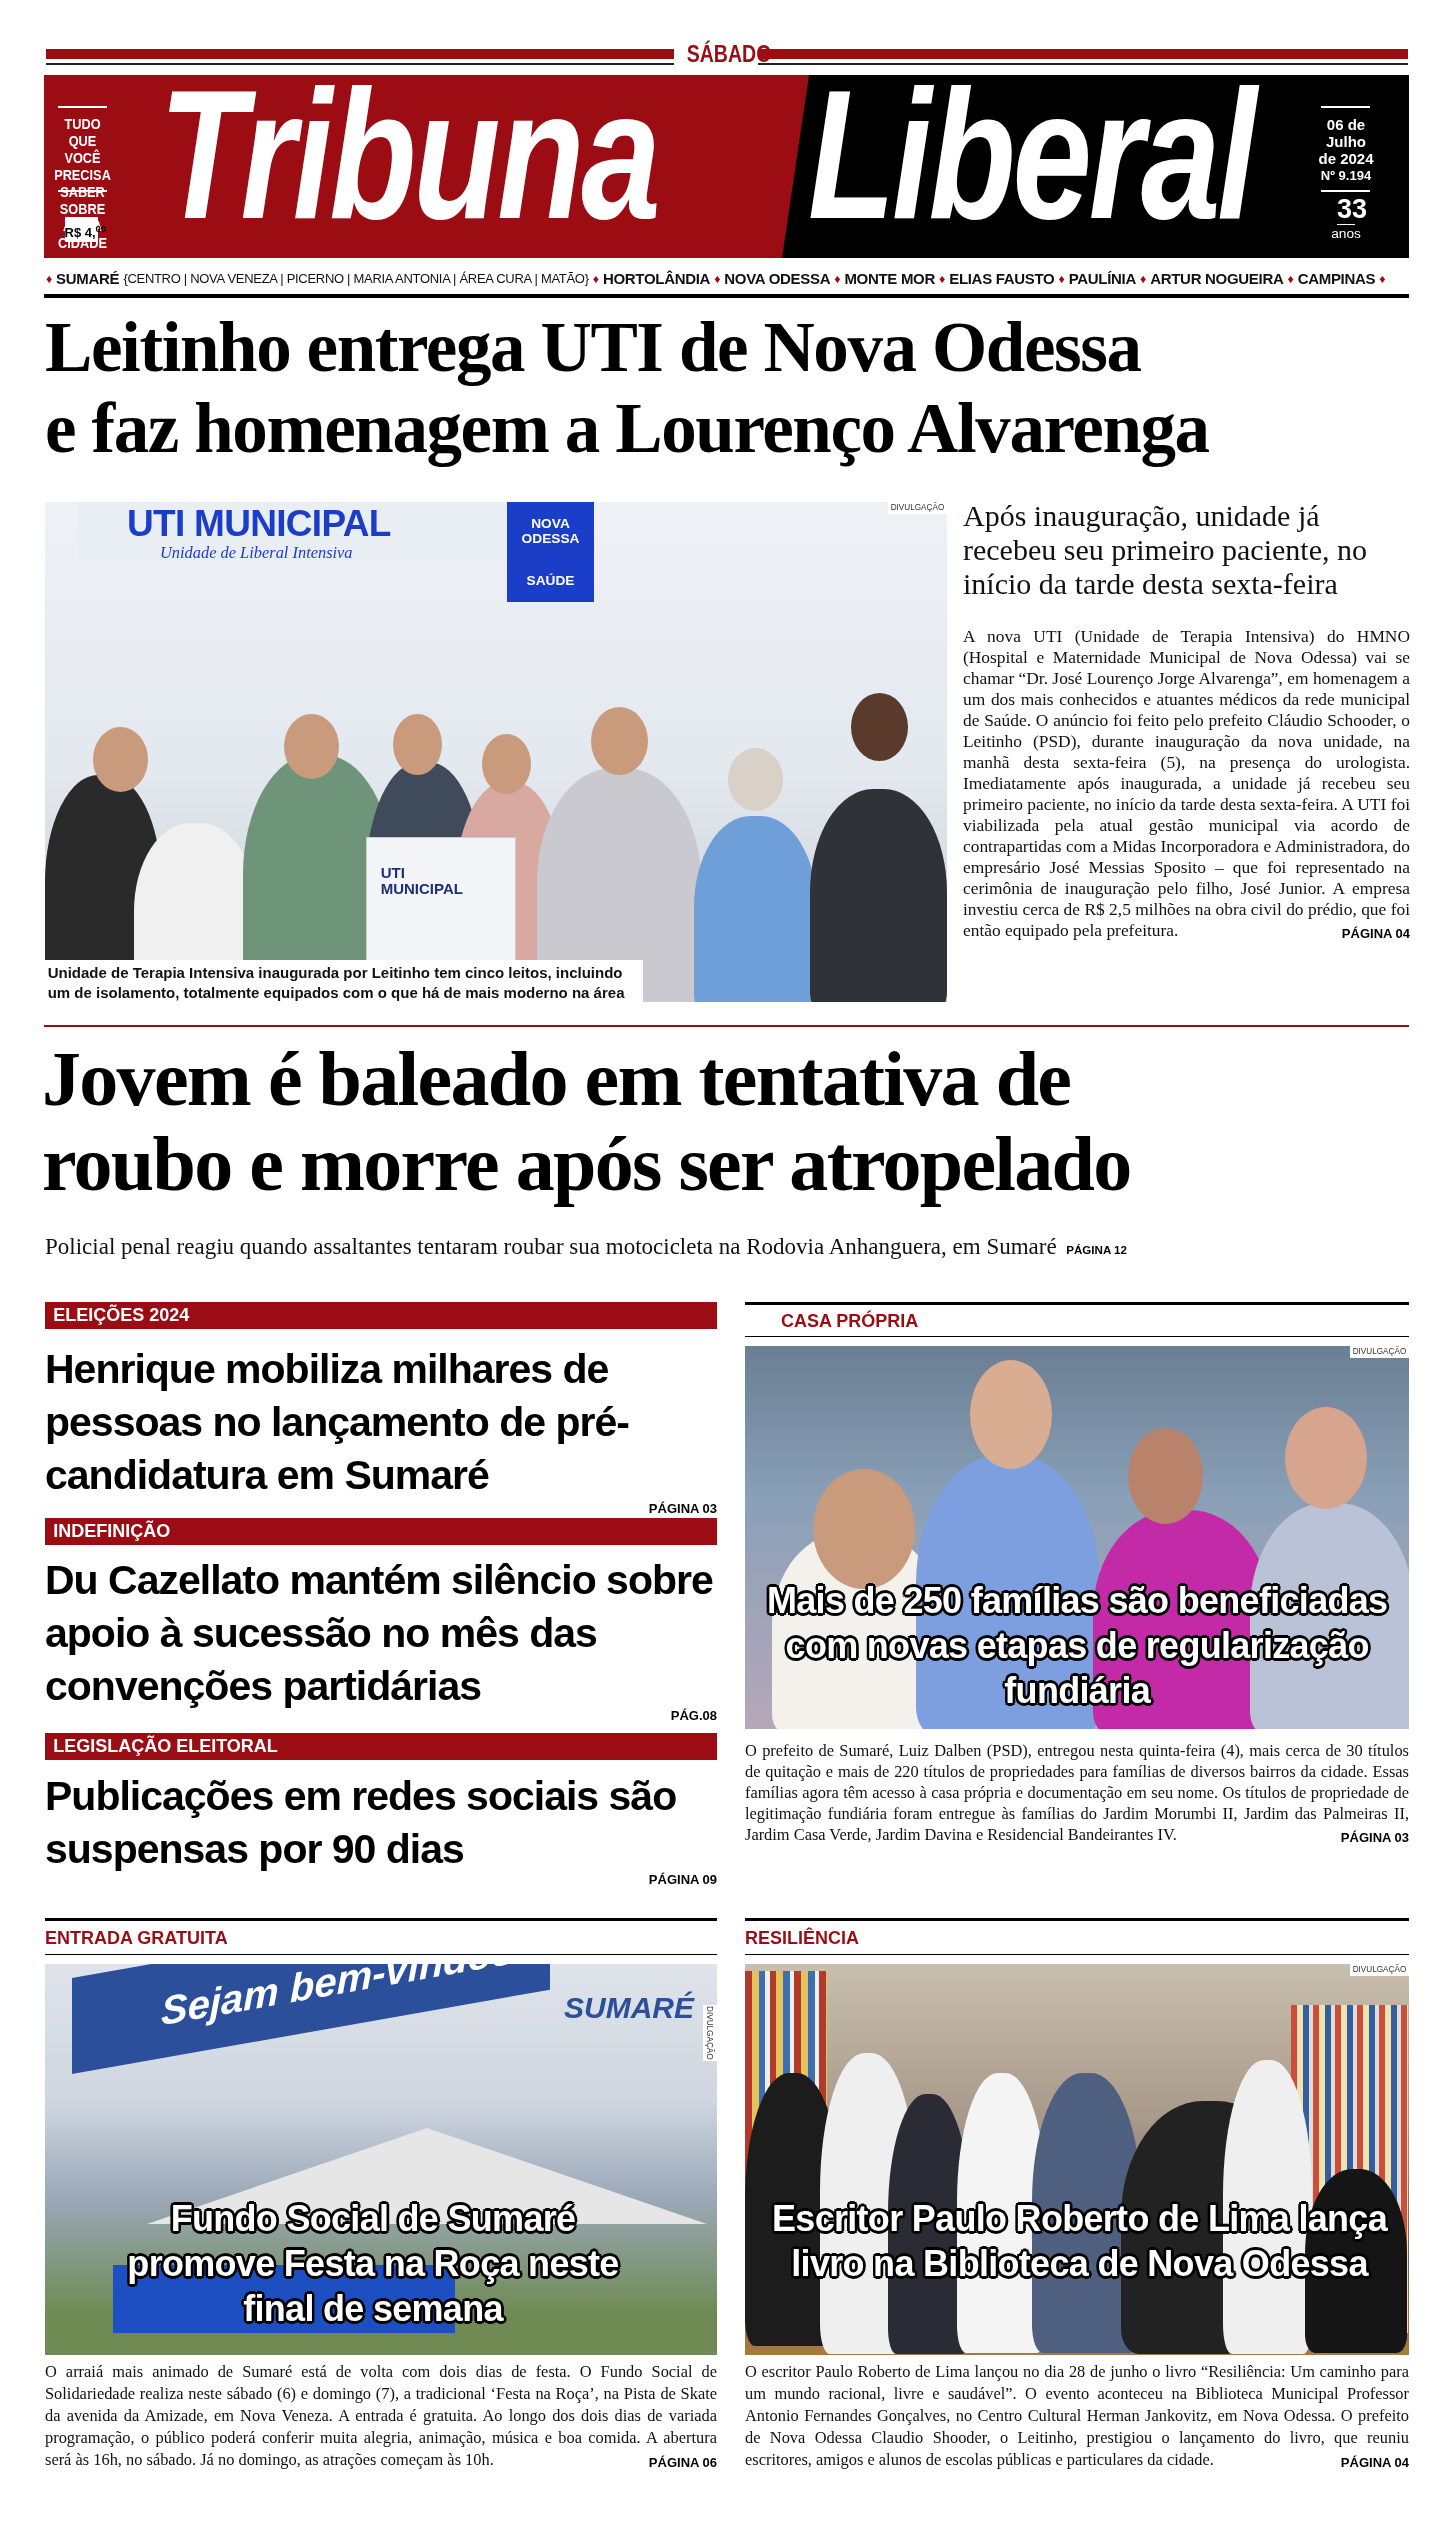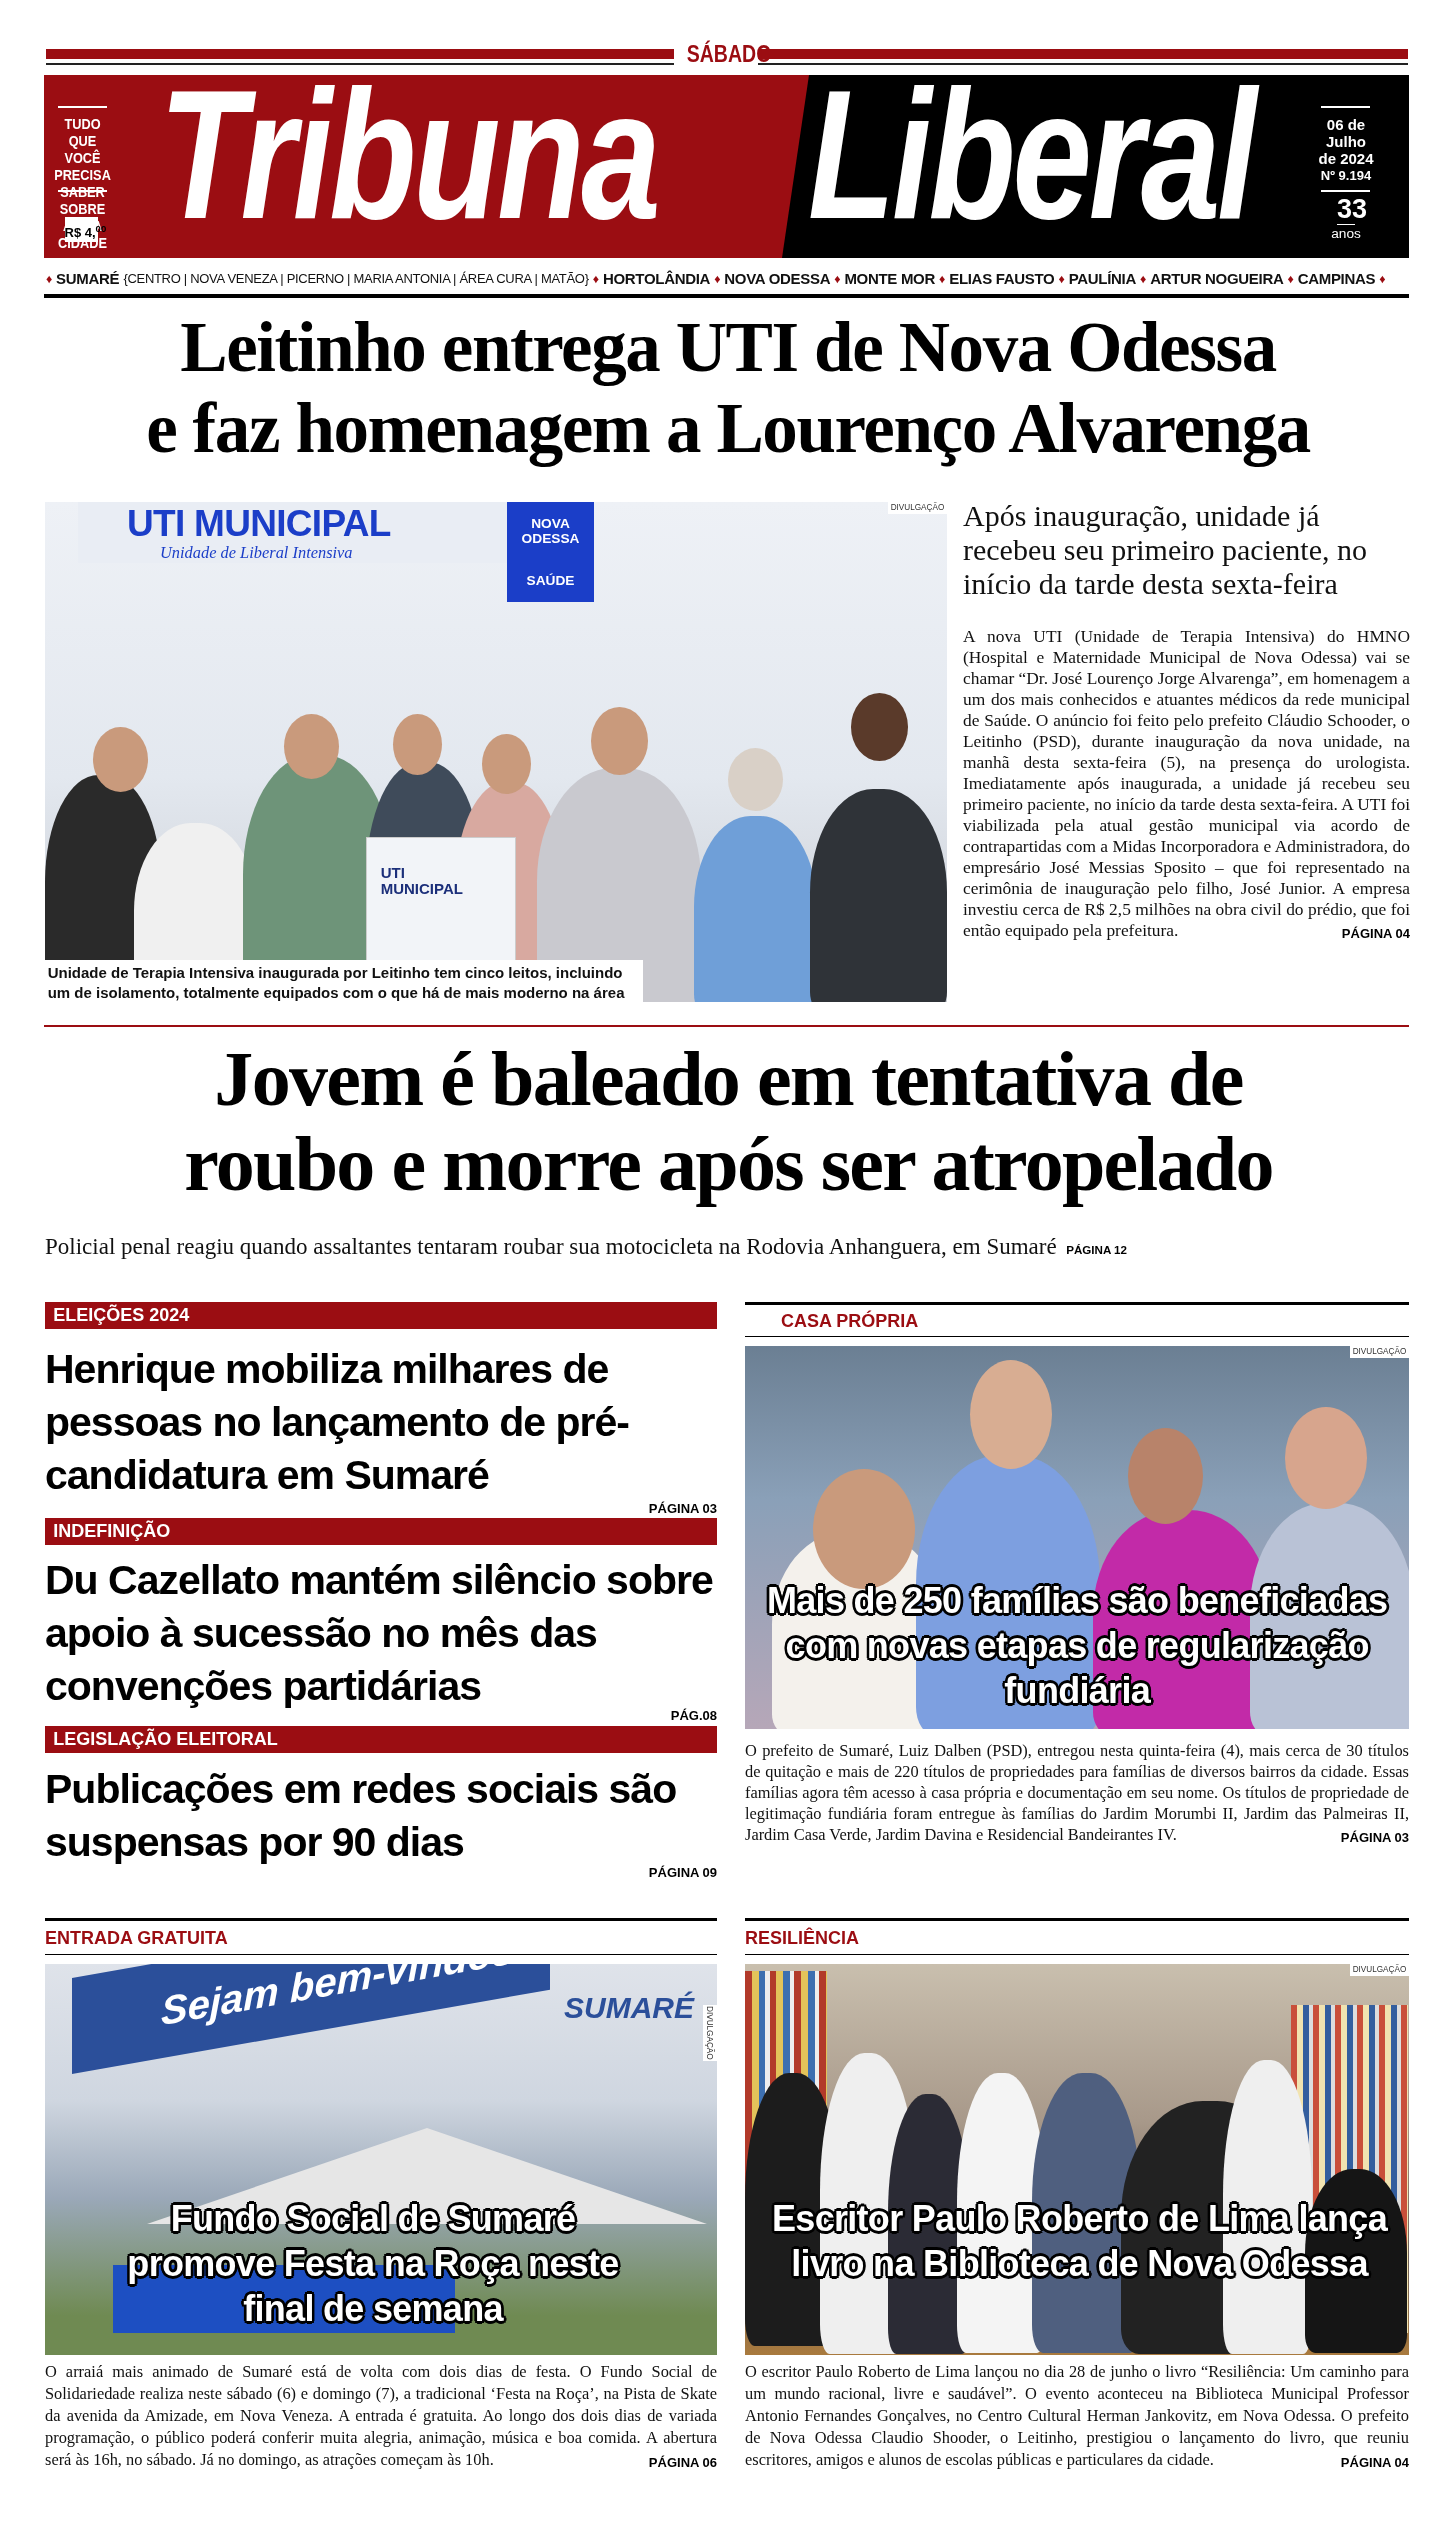--- a/index.html
+++ b/index.html
@@ -26,21 +26,21 @@
 
   
   .cities { font-family: "Liberation Sans", sans-serif; font-size: 15px; white-space: nowrap; letter-spacing: -0.3px; }
   .cities b { font-weight: bold; }
   .cities .dm { color: #9b0d12; font-size: 12.3px; }
   .cities .light { font-weight: normal; font-size: 13px; }
   .thickrule { background: #000; height: 4.1px; }
   .thinrule { background: #000; height: 1.4px; }
   .redrule { background: #9b0d12; height: 2px; }
 
-  .hl-main { font-family: "Liberation Serif", serif; font-weight: bold; font-size: 71px; line-height: 81px; letter-spacing: -1.4px; color: #000; text-align: center; }
+  .hl-main { font-family: "Liberation Serif", serif; font-weight: bold; font-size: 71px; line-height: 81px; letter-spacing: -1.4px; color: #000; }
   .dek { font-family: "Liberation Serif", serif; font-size: 30px; line-height: 34px; color: #111; }
   .body-text { font-family: "Liberation Serif", serif; font-size: 17.4px; line-height: 21px; text-align: justify; color: #111; }
   .pg { font-family: "Liberation Sans", sans-serif; font-weight: bold; font-size: 13px; color: #000; }
   .credit { font-family: "Liberation Sans", sans-serif; font-size: 8.2px; background: #fff; color: #333; padding: 1.4px 2.7px; margin-left: 38px; }
   .caption { font-family: "Liberation Sans", sans-serif; font-weight: bold; font-size: 15px; line-height: 20.5px; background: #fff; color: #111; }
 
   .kicker-bar { background: #9b0d12; color: #fff; font-family: "Liberation Sans", sans-serif; font-weight: bold; font-size: 18px; padding-left: 8.2px; line-height: 27px; height: 27px; }
   .kicker-red { color: #9b0d12; font-family: "Liberation Sans", sans-serif; font-weight: bold; font-size: 18px; }
   .hl-side { font-family: "Liberation Sans", sans-serif; font-weight: bold; font-size: 41px; line-height: 53px; letter-spacing: -1px; color: #000; }
   .overlay-hl { font-family: "Liberation Sans", sans-serif; font-weight: bold; color: #fff; text-align: center; font-size: 36px; line-height: 45px; letter-spacing: -0.7px;
@@ -186,21 +186,21 @@
       <span class="pg" style="float:right; margin-top:33px; letter-spacing:0;">PÁGINA 03</span>
     </div>
   </div>
   <div style="margin-top:14px;">
     <div class="kicker-bar">INDEFINIÇÃO</div>
     <div class="hl-side" style="margin-top:9.6px; height:160px;">
       <span>Du Cazellato mantém silêncio sobre apoio à sucessão no mês das convenções partidárias</span>
       <span class="pg" style="float:right; margin-top:29px; letter-spacing:0;">PÁG.08</span>
     </div>
   </div>
-  <div style="margin-top:12px;">
+  <div style="margin-top:19px;">
     <div class="kicker-bar">LEGISLAÇÃO ELEITORAL</div>
     <div class="hl-side" style="margin-top:9.6px;">
       <span>Publicações em redes sociais são suspensas por 90 dias</span>
       <span class="pg" style="float:right; margin-top:30px; letter-spacing:0;">PÁGINA 09</span>
     </div>
   </div>
 </div>
 
 <div class="abs thickrule" style="left:745px; top:1302px; width:664px; height:3.4px;"></div>
 <div class="abs kicker-red" style="left:745px; top:1311px;margin-left:36px;">CASA PRÓPRIA</div>

